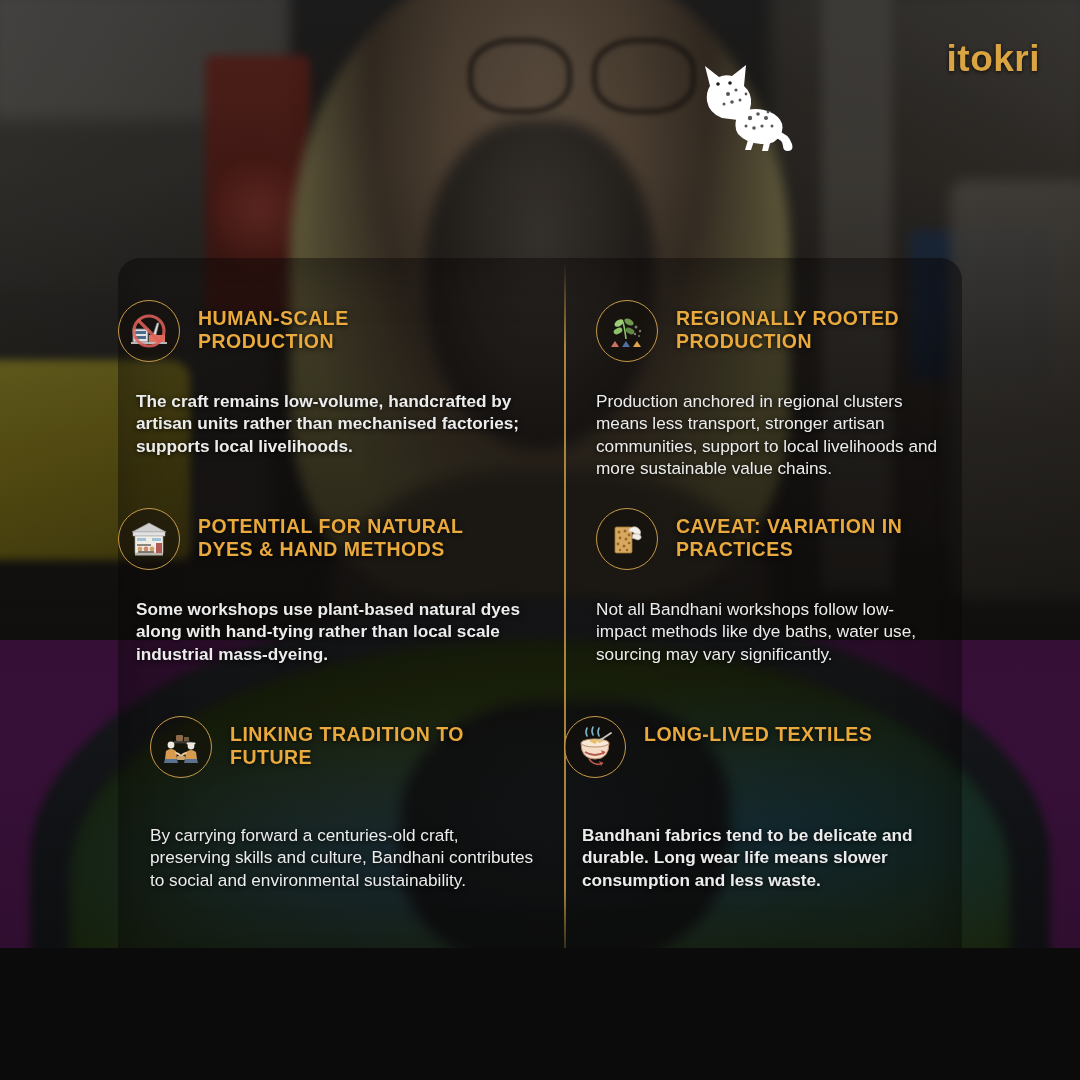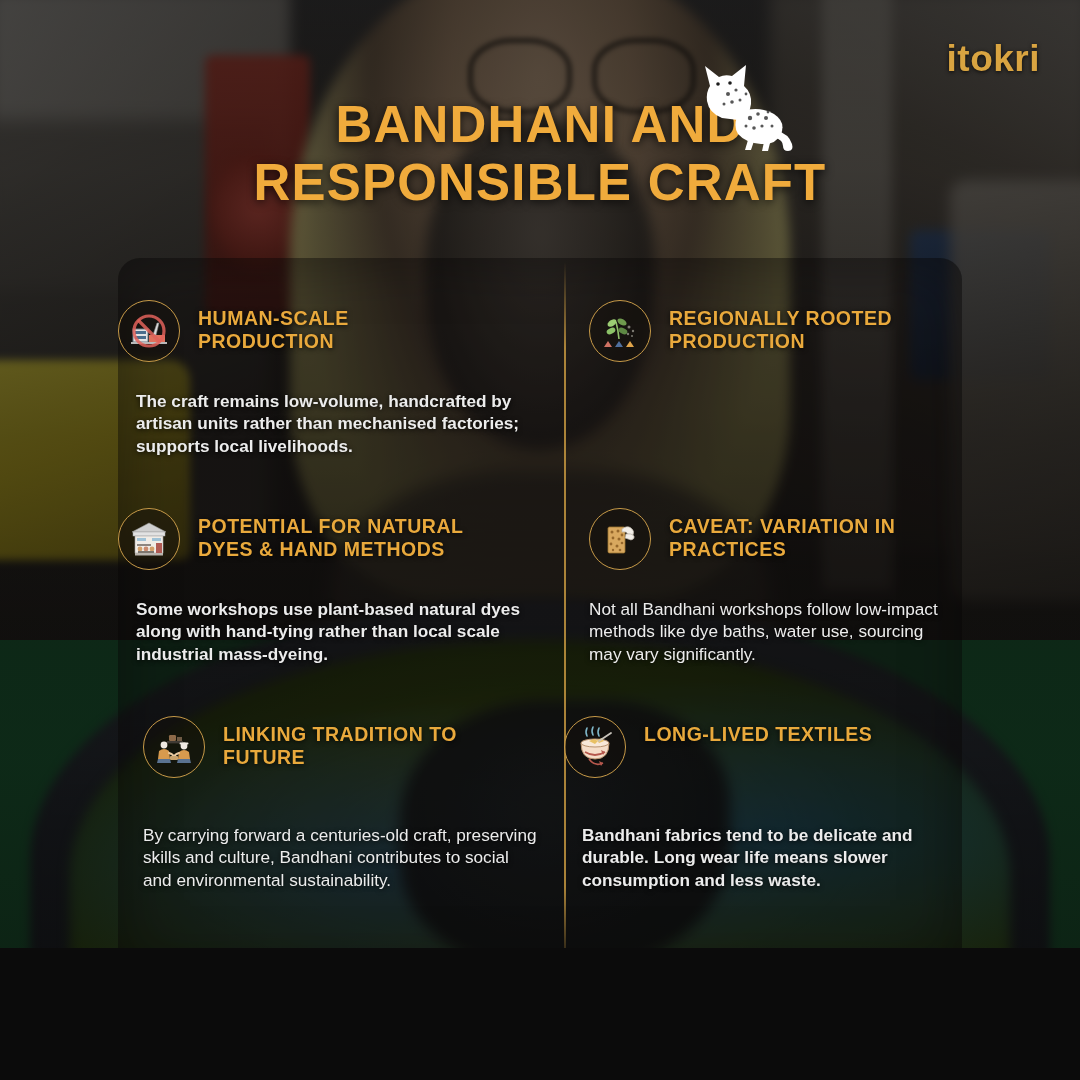--- a/index.html
+++ b/index.html
@@ -8,21 +8,21 @@
     width:1080px; height:1080px;
     overflow:hidden;
     background:#0b0b0b;
     font-family:"Liberation Sans", sans-serif;
   }
 
   #stage {
     position:relative;
     width:1080px; height:948px;
     overflow:hidden;
-    background:#14532d;
+    background:#701a75;
   }
 
   
   .photo-bg { position:absolute; inset:0; overflow:hidden; }
 
   
   .bg-room {
     position:absolute; left:0; top:0; width:1080px; height:640px;
     background:
       linear-gradient(180deg,#3a3a3c 0%,#2e2c29 22%,#272522 55%,#1c1a18 100%);
@@ -195,21 +195,21 @@
   .grid {
     position:absolute; left:118px; top:258px;
     width:844px; height:714px;
     display:grid;
     grid-template-columns:446px 398px;
     grid-template-rows:208px 208px 210px;
     padding:42px 0 0 0;
   }
   .card { position:relative; padding-right:22px; }
   .card.col-left  { }
-  .card.col-right { padding-left:25px; }
+  .card.col-right { padding-left:32px; }
 
   .card-head { display:flex; align-items:flex-start; gap:18px; }
 
   .icon-ring {
     flex:0 0 auto;
     width:62px; height:62px; border-radius:50%;
     border:1.6px solid #c79a48;
     background:rgba(20,16,12,.45);
     display:flex; align-items:center; justify-content:center;
     overflow:hidden;
@@ -265,24 +265,20 @@
     <div class="bg-vat-liquid"></div>
     <div class="bg-vat-sheen"></div>
     <div class="bg-fabric-mass"></div>
     <div class="bg-vat-footL"></div>
     <div class="bg-vat-footR"></div>
   </div>
   <div class="scrim"></div>
 
   <div class="logo">itokri</div>
 
-  <div class="title-wrap">
-    <span class="title-line">BANDHANI AND</span>
-    <span class="title-line">RESPONSIBLE CRAFT</span>
-  </div>
 
   <svg class="cat" viewBox="0 0 110 96">
     <g fill="#ffffff">
       <path d="M22 30 L17 10 L31 21 Q37 18 44 20 L58 9 L56 30 Q64 37 63 48 Q62 60 50 64 L34 62 Q21 57 19 45 Q18 36 22 30 Z"></path>
       <path d="M52 55 Q74 50 86 58 Q98 66 93 78 Q88 89 73 88 Q58 87 50 78 Q44 68 52 55 Z"></path>
       <path d="M88 74 Q101 78 104 88 Q106 95 100 95 Q95 95 95 90 Q95 84 86 81 Z"></path>
       <path d="M60 84 L57 94 L63 94 L66 85 Z"></path>
       <path d="M76 86 L74 95 L80 95 L82 87 Z"></path>
     </g>
     <g fill="#3a3a3a" opacity="0.85">
@@ -346,20 +342,21 @@
               <circle cx="30" cy="25" r="1.2"></circle>
                 <circle cx="34" cy="27" r="1"></circle>
             </g>
             <path d="M6 38 L10 32 L14 38 Z" fill="#d07263"></path>
             <path d="M17 38 L21 32 L25 38 Z" fill="#4f6f9e"></path>
             <path d="M28 38 L32 32 L36 38 Z" fill="#e0a44a"></path>
           </svg>
         </span>
         <div class="card-title">REGIONALLY ROOTED PRODUCTION</div>
       </div>
+      <div class="card-body">Production anchored in regional clusters means less transport, stronger artisan communities, support to local livelihoods and more sustainable value chains.</div>
     </div>
 
     <div class="card col-left row2">
       <div class="card-head">
         <span class="icon-ring">
           <svg viewBox="0 0 44 44">
             <path d="M5 15 L22 6 L39 15 Z" fill="#cfcfcf" stroke="#9a9a9a" stroke-width=".6"></path>
             <rect x="6" y="15" width="32" height="4" fill="#e2e2e2" stroke="#a5a5a5" stroke-width=".5"></rect>
             <rect x="8" y="19" width="28" height="17" fill="#f0ece6" stroke="#a5a5a5" stroke-width=".6"></rect>
             <rect x="8" y="36" width="28" height="2.5" fill="#b9b4ad"></rect>

